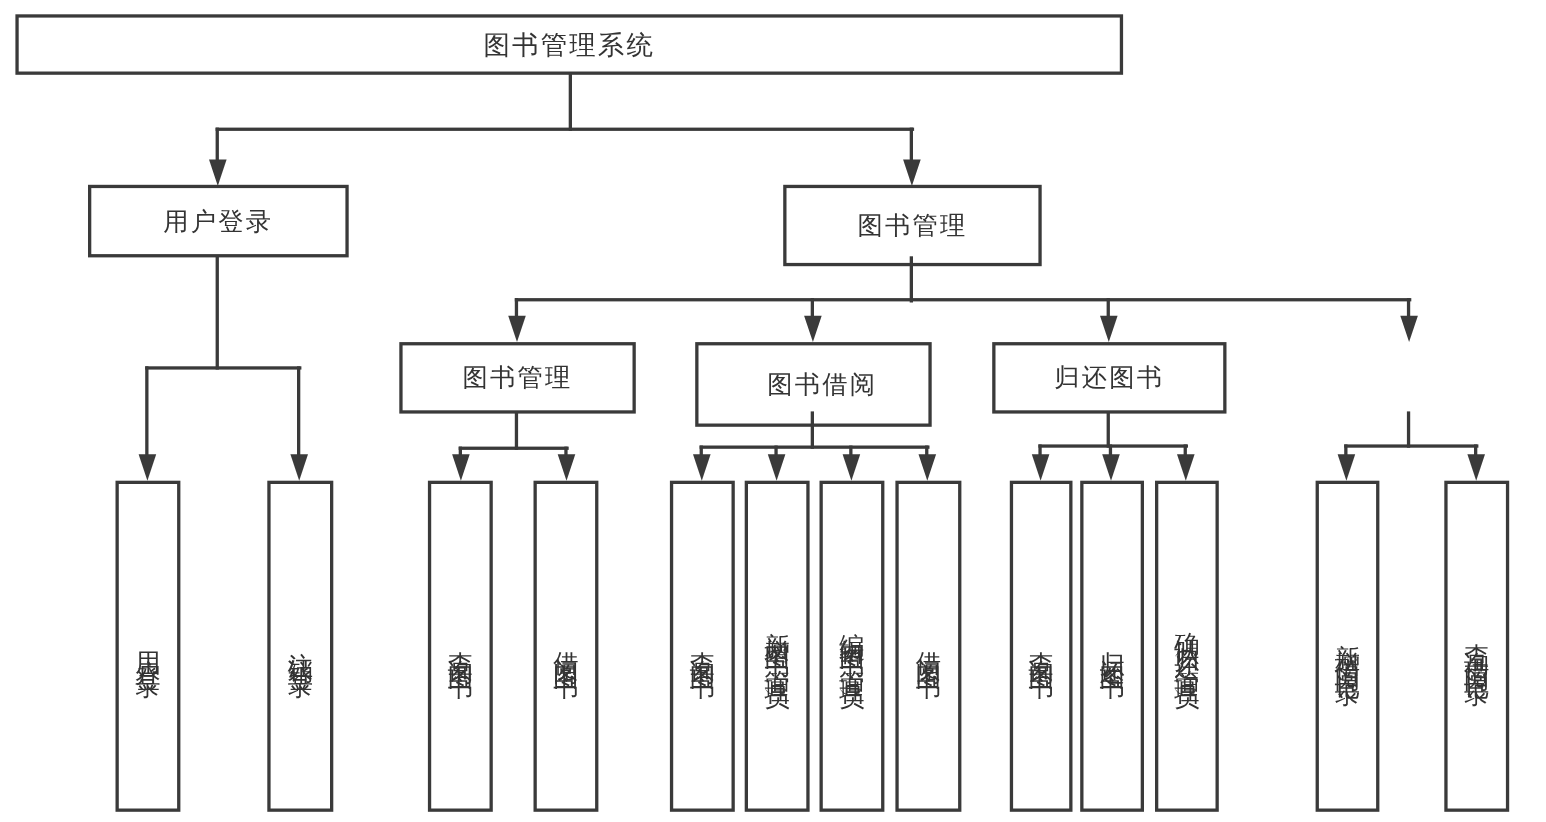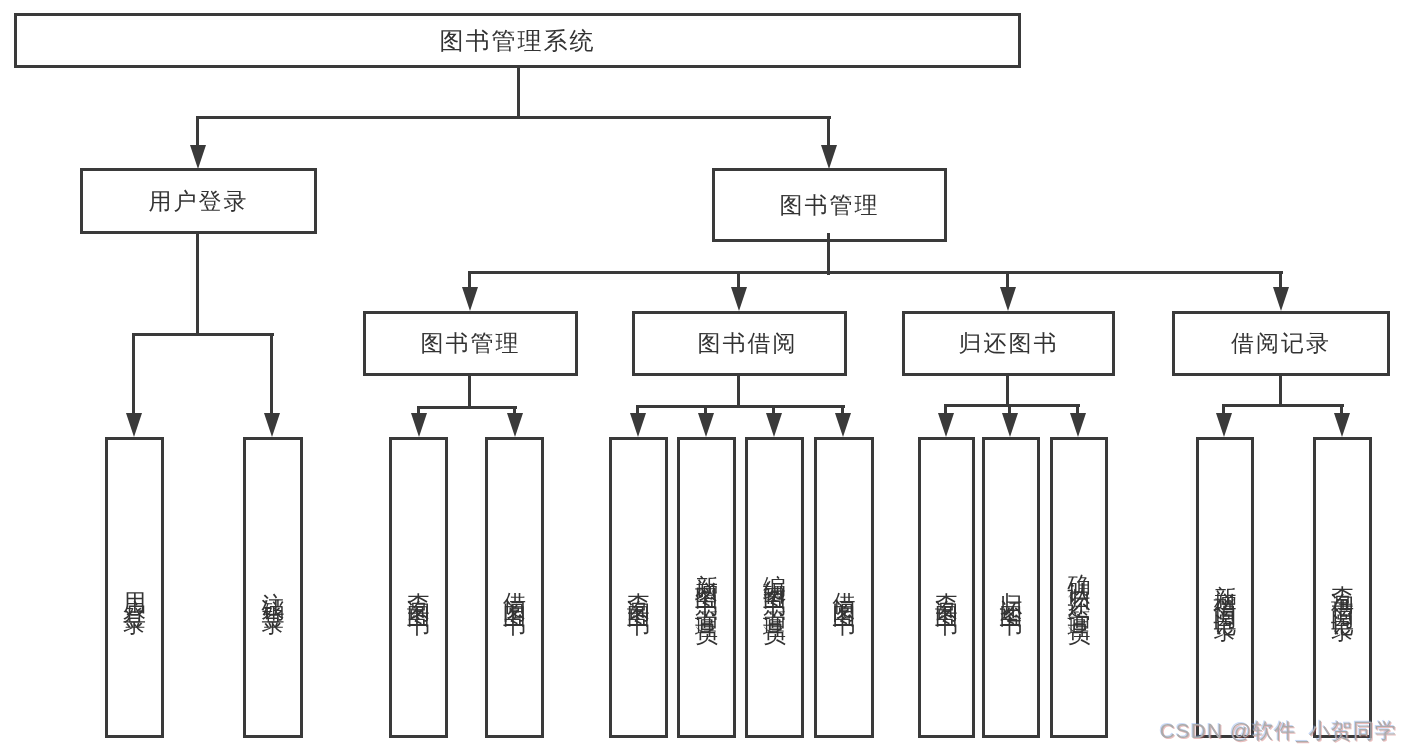--- a/index.html
+++ b/index.html
@@ -79,28 +79,25 @@
   <div class="node" style="left:80px;top:168px;width:237px;height:66px;">
     <span class="h-label">用户登录</span>
   </div>
   <div class="node" style="left:712px;top:168px;width:235px;height:74px;">
     <span class="h-label">图书管理</span>
   </div>
 
   <div class="node" style="left:363px;top:311px;width:215px;height:65px;">
     <span class="h-label">图书管理</span>
   </div>
-  <div class="node" style="left:632px;top:311px;width:215px;height:65px;padding-left:16px;">
+  <div class="node" style="left:632px;top:311px;width:215px;height:77px;padding-left:16px;">
     <span class="h-label">图书借阅</span>
   </div>
   <div class="node" style="left:902px;top:311px;width:213px;height:65px;">
     <span class="h-label">归还图书</span>
-  </div>
-  <div class="node" style="left:1172px;top:311px;width:218px;height:65px;">
-    <span class="h-label">借阅记录</span>
   </div>
 
   <div class="node" style="left:105px;top:437px;width:59px;height:301px;">
     <span class="v-label">用户登录</span>
   </div>
   <div class="node" style="left:243px;top:437px;width:60px;height:301px;">
     <span class="v-label">注销登录</span>
   </div>
 
   <div class="node" style="left:389px;top:437px;width:59px;height:301px;">
@@ -192,15 +189,14 @@
   <div class="arrow" style="left:1002px;top:413px;"></div>
   <div class="arrow" style="left:1070px;top:413px;"></div>
 
   <div class="vline" style="left:1279px;top:374px;height:33px;"></div>
   <div class="hline" style="left:1222px;top:404px;width:122px;"></div>
   <div class="vline" style="left:1222px;top:404px;height:12px;"></div>
   <div class="vline" style="left:1340px;top:404px;height:12px;"></div>
   <div class="arrow" style="left:1216px;top:413px;"></div>
   <div class="arrow" style="left:1334px;top:413px;"></div>
 
-  <div class="watermark">CSDN @软件_小贺同学</div>
 
 </div>
 
 </body></html>

